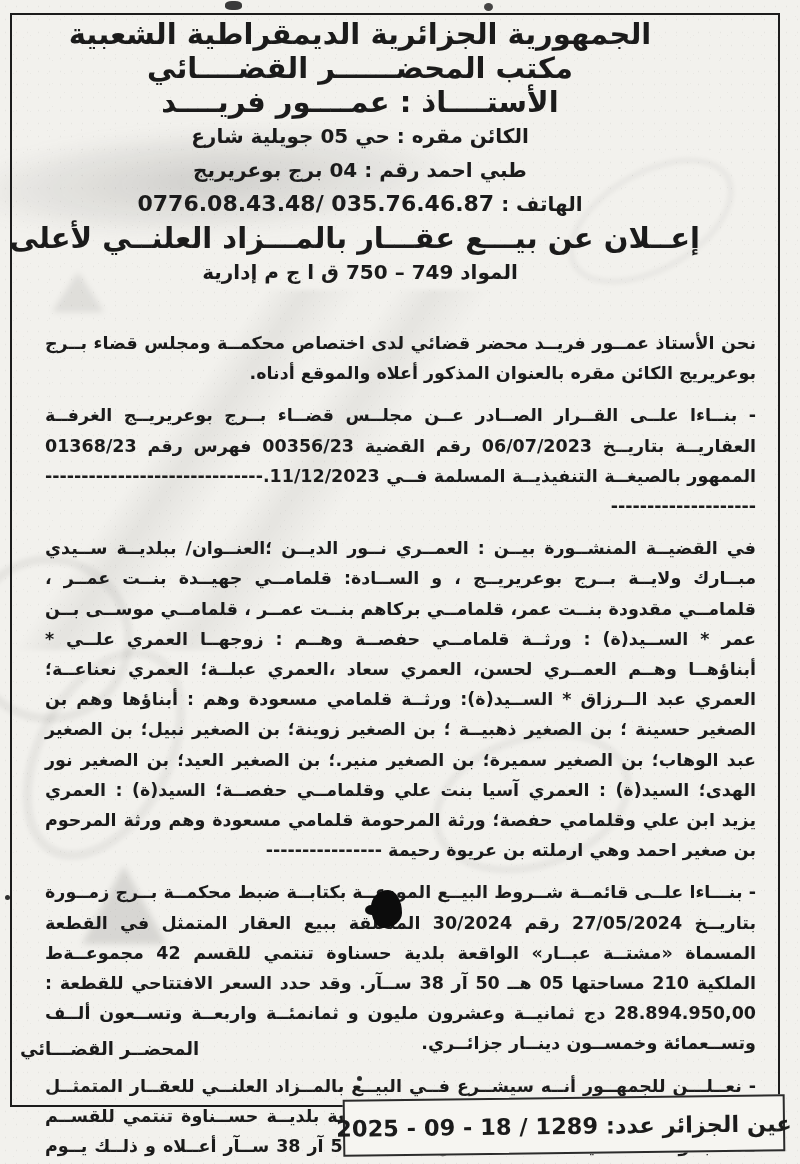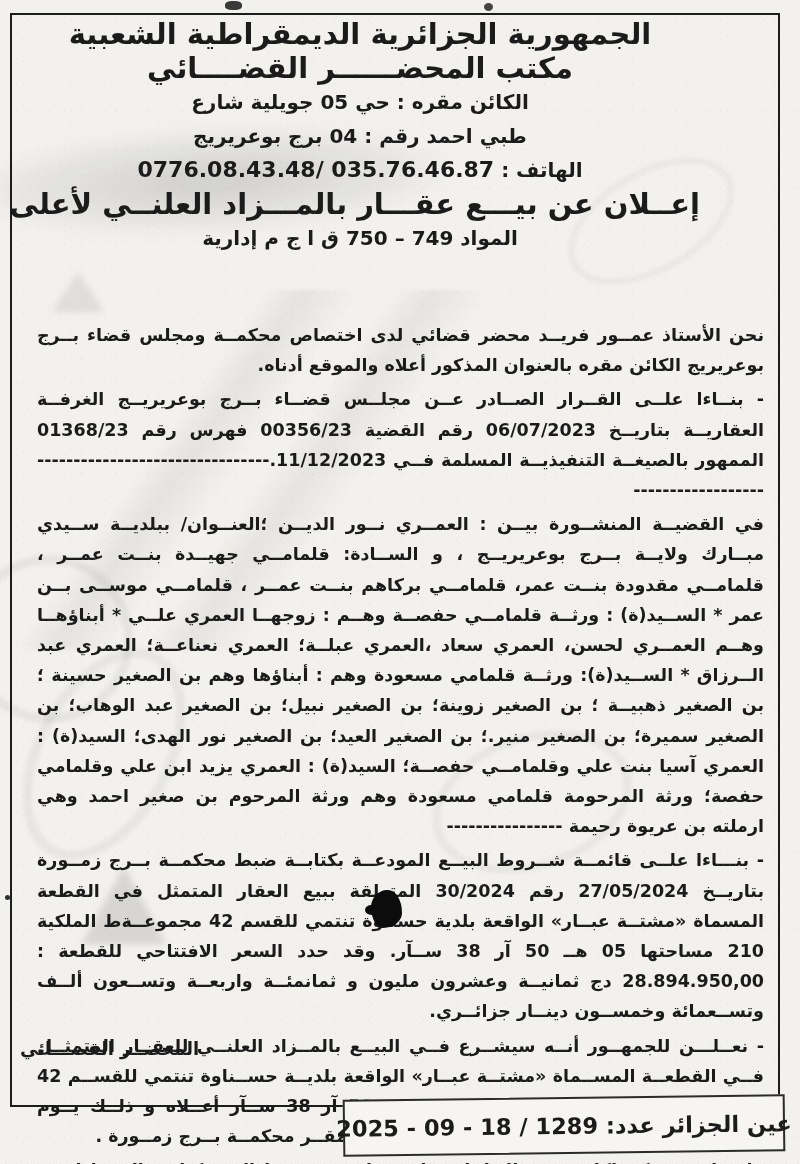--- a/index.html
+++ b/index.html
@@ -53,21 +53,21 @@
 
   
   .header{position:absolute;top:17px;left:20px;width:680px;text-align:center;font-weight:700;z-index:3;}
   .header .hl{font-size:20px;line-height:34px;white-space:nowrap;}
   .header .big{font-size:29px;}
   .phone-num{direction:ltr;unicode-bidi:isolate;font-size:22px;letter-spacing:.5px;margin-top:36px;}
 
   
   .bodytext{position:absolute;top:316px;left:33px;width:735px;z-index:3;
     font-size:17.5px;line-height:30.2px;font-weight:700;text-align:justify;direction:rtl;}
-  .bodytext p{margin:4px;padding:0;}
+  .bodytext p{margin:12px;padding:0;}
 
   .signature{position:absolute;left:20px;top:1033px;z-index:3;direction:rtl;text-align:center;
     font-size:18px;font-weight:700;line-height:31px;white-space:nowrap;}
 
   .stamp{position:absolute;left:343px;top:1097px;width:442px;height:57px;box-sizing:border-box;
     border:2px solid #2b2b2b;background:#f6f5f1;z-index:5;
     display:flex;align-items:center;justify-content:center;
     font-size:22.5px;font-weight:700;transform:rotate(-0.7deg);white-space:nowrap;direction:rtl;}
 </style>
 </head>
@@ -86,20 +86,21 @@
   <div class="speck" id="sp1"></div>
   <div class="speck" id="sp2"></div>
   <div class="speck" id="sp3"></div>
   <div class="speck" id="sp4"></div>
 
   <div class="doc-border"></div>
 
   <div class="header">
     <div class="hl big">الجمهورية الجزائرية الديمقراطية الشعبية</div>
     <div class="hl big">مكتب المحضــــــر القضــــائي</div>
+    <div class="hl big">الأستــــاذ : عمــــور فريــــد</div>
     <div class="hl">الكائن مقره : حي 05 جويلية شارع</div>
     <div class="hl">طبي احمد رقم : 04 برج بوعريريج</div>
     <div class="hl">
       <span>الهاتف :</span>
       <span class="phone-num">0776.08.43.48/ 035.76.46.87</span>
     </div>
     <div class="hl big">إعــلان عن بيـــع عقـــار بالمـــزاد العلنــي لأعلى عرض</div>
     <div class="hl">المواد 749 – 750 ق ا ج م إدارية</div>
   </div>
 

